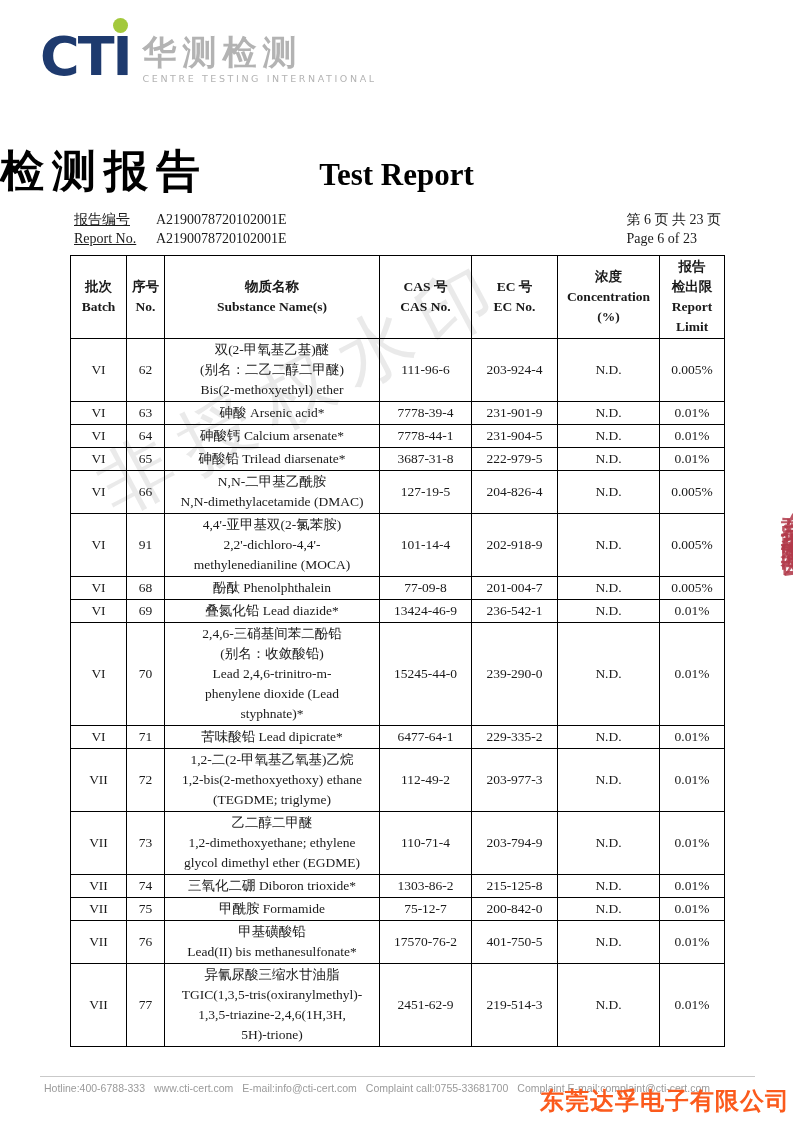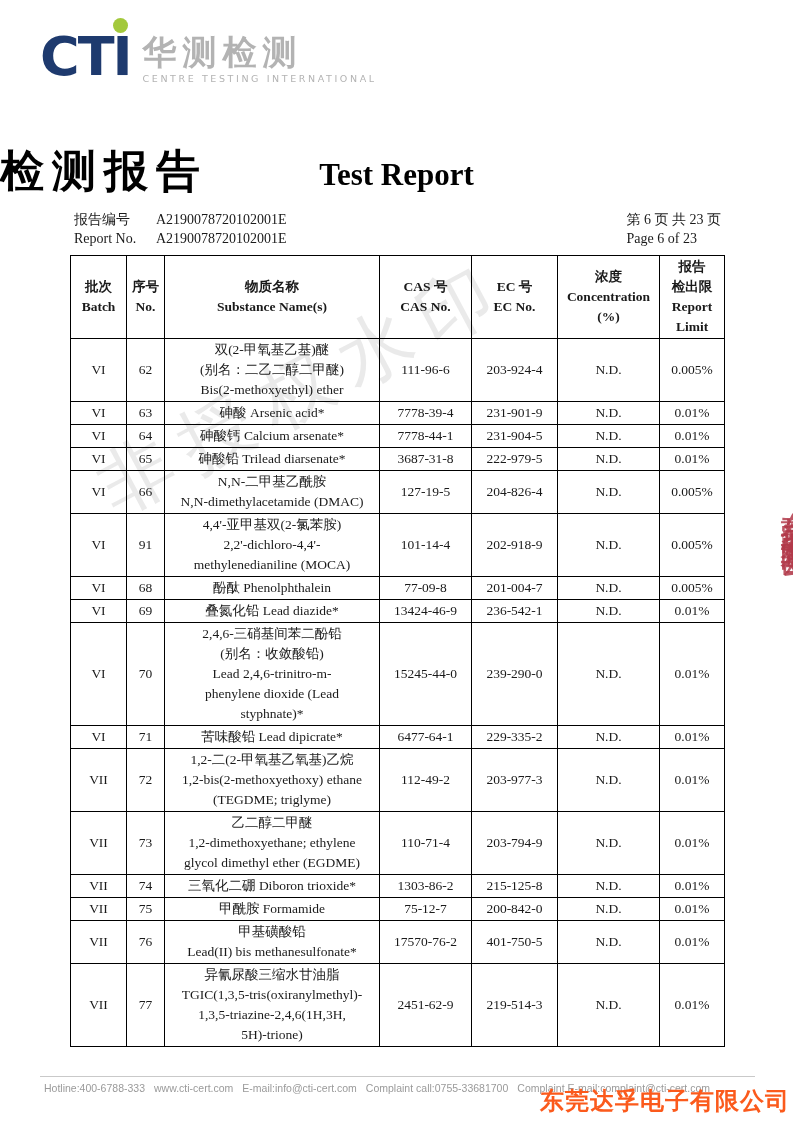--- a/index.html
+++ b/index.html
@@ -20,21 +20,21 @@
   .logo-right { margin-left:12px; }
   .logo-zh { font-family:"DejaVu Sans","Liberation Sans",sans-serif; font-size:34px; line-height:1.1; color:#b3b3b3; letter-spacing:6px; font-weight:bold; }
   .logo-sub { font-family:"DejaVu Sans","Liberation Sans",sans-serif; font-size:9.5px; color:#b3b3b3; letter-spacing:2.6px; margin-top:2px; }
   
   .title-zh { position:absolute; top:112px; left:0; width:100%; text-align:left; font-size:44px; font-weight:bold; letter-spacing:8px; color:#000;margin-top:30px; }
   .title-en { position:absolute; top:157px; left:0; width:100%; text-align:center; font-size:31px; font-weight:bold; color:#000; }
   
   .meta { position:absolute; left:70px; top:210px; width:653px; font-size:14px; }
   .meta-left { position:absolute; left:4px; top:0; }
   .meta-row { display:flex; line-height:19px; }
-  .meta-label { width:82px; }
+  .meta-label { width:82px;text-decoration:underline; }
   .meta-right { position:absolute; right:2px; top:0; line-height:19px; }
   
   table.report { position:absolute; left:70px; top:255px; width:654px; border-collapse:collapse; table-layout:fixed; }
   table.report th, table.report td {
     border:1.5px solid #000; text-align:center; vertical-align:middle;
     font-size:13.5px; line-height:20px; padding:1px 2px; overflow:hidden;
   }
   table.report th { font-weight:bold; }
   table.report td .nm { line-height:20px; }
   

